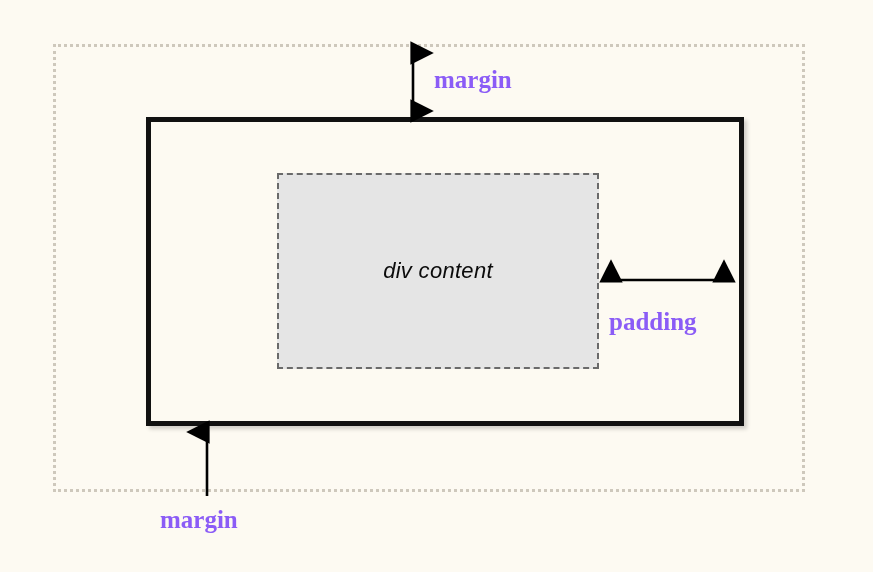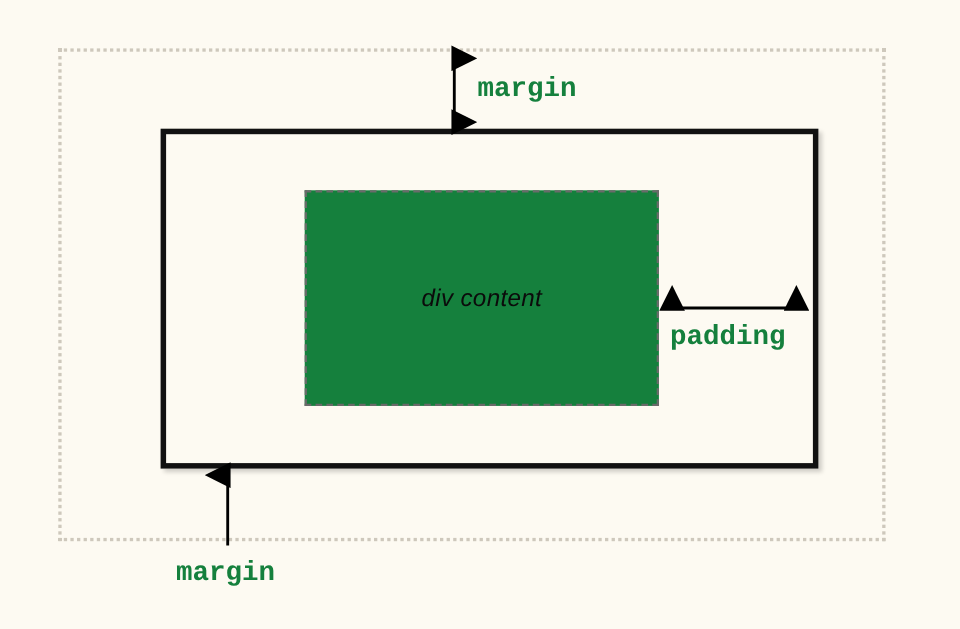--- a/index.html
+++ b/index.html
@@ -43,47 +43,47 @@
 
   
   #content-box {
     position: absolute;
     left: 277px;
     top: 173px;
     width: 322px;
     height: 196px;
     border: 2px dashed #6A6A6A;
     box-sizing: border-box;
-    background: #15803d;
+    background: #e5e5e5;
     display: flex;
     align-items: center;
     justify-content: center;
   }
   #content-label {
     font-family: "Liberation Sans", sans-serif;
     font-style: italic;
     font-weight: 400;
     font-size: 22px;
     color: #0B0B0B;
     letter-spacing: 0.3px;
     user-select: none;
   }
 
   
   .dim-label {
     position: absolute;
-    font-family: Liberation Mono, monospace;
+    font-family: Liberation Serif, serif;
     font-weight: bold;
     font-size: 25px;
-    color: #15803d;
+    color: #8b5cf6;
     white-space: nowrap;
     user-select: none;
   }
   #margin-label  { left: 434px; top: 66px; }
-  #padding-label { left: 609px; top: 292px; }
+  #padding-label { left: 609px; top: 308px; }
   #border-label  { left: 160px; top: 506px; }
 
   
   #arrow-layer {
     position: absolute;
     left: 0;
     top: 0;
     width: 873px;
     height: 572px;
     pointer-events: none;

